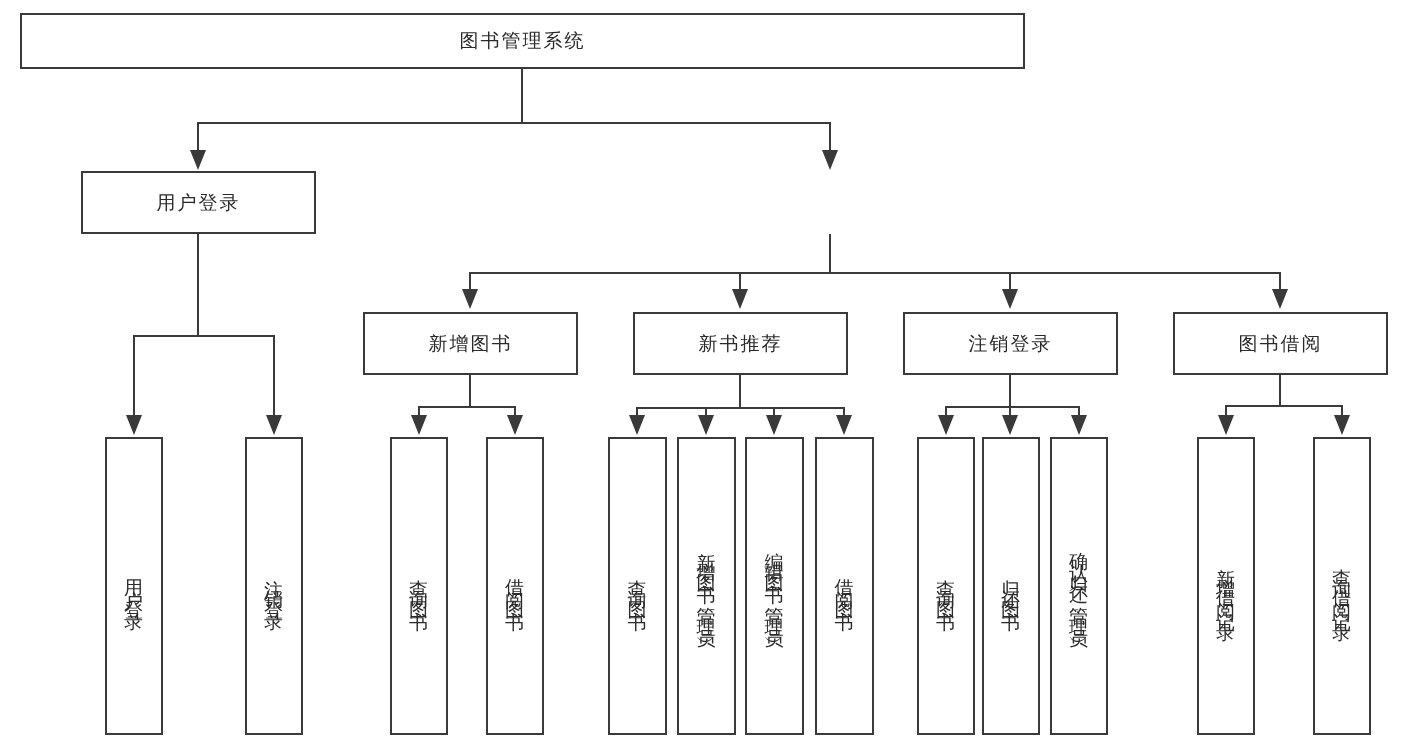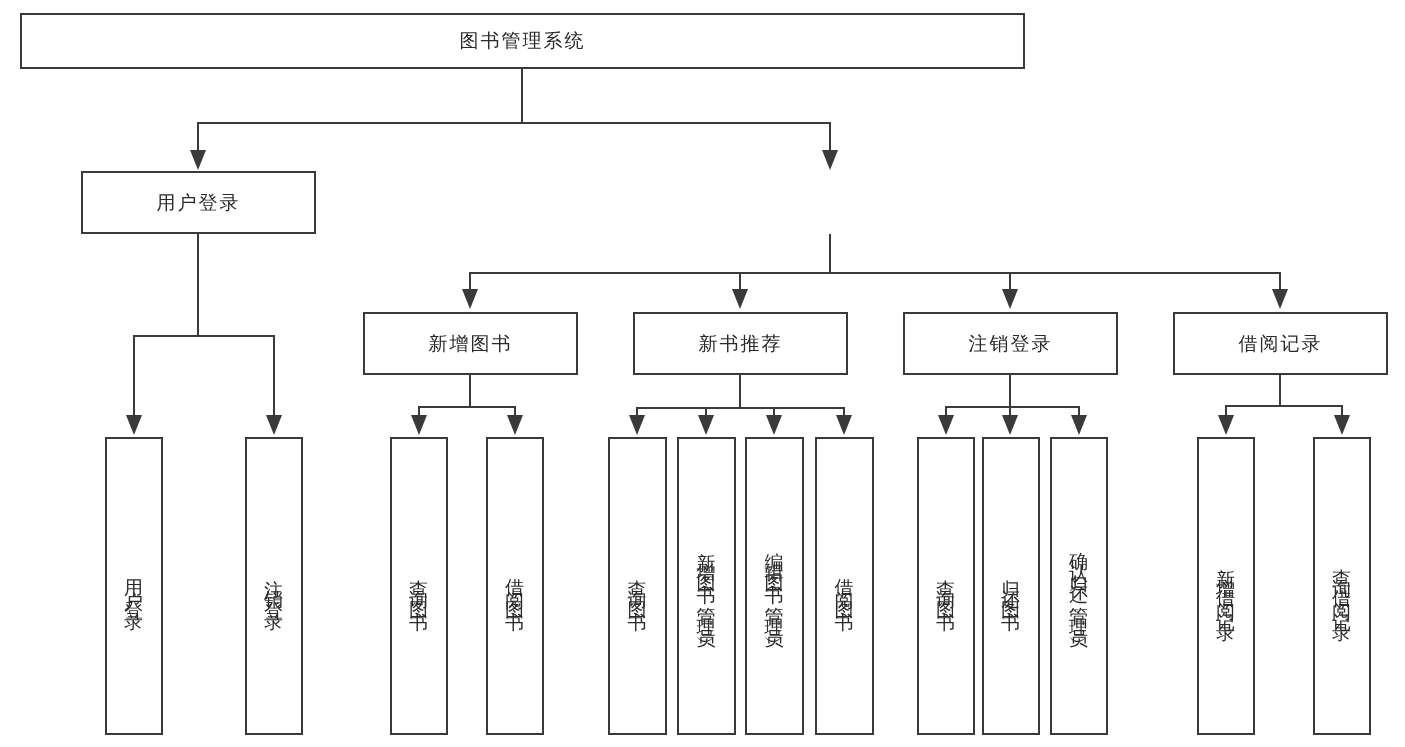--- a/index.html
+++ b/index.html
@@ -96,21 +96,21 @@
   <div class="node h" style="left:363px;top:312px;width:215px;height:63px">
     <span>新增图书</span>
   </div>
   <div class="node h" style="left:633px;top:312px;width:215px;height:63px">
     <span>新书推荐</span>
   </div>
   <div class="node h" style="left:903px;top:312px;width:215px;height:63px">
     <span>注销登录</span>
   </div>
   <div class="node h" style="left:1173px;top:312px;width:215px;height:63px">
-    <span>借阅记录</span>
+    <span>图书借阅</span>
   </div>
 
   <div class="vl" style="left:469px;top:375px;height:31px"></div>
   <div class="hl" style="left:418px;top:406px;width:98px"></div>
   <div class="vl" style="left:418px;top:406px;height:10px"></div>
   <div class="vl" style="left:514px;top:406px;height:10px"></div>
   <div class="ah" style="left:411px;top:415px"></div>
   <div class="ah" style="left:507px;top:415px"></div>
 
   <div class="vl" style="left:739px;top:375px;height:32px"></div>

